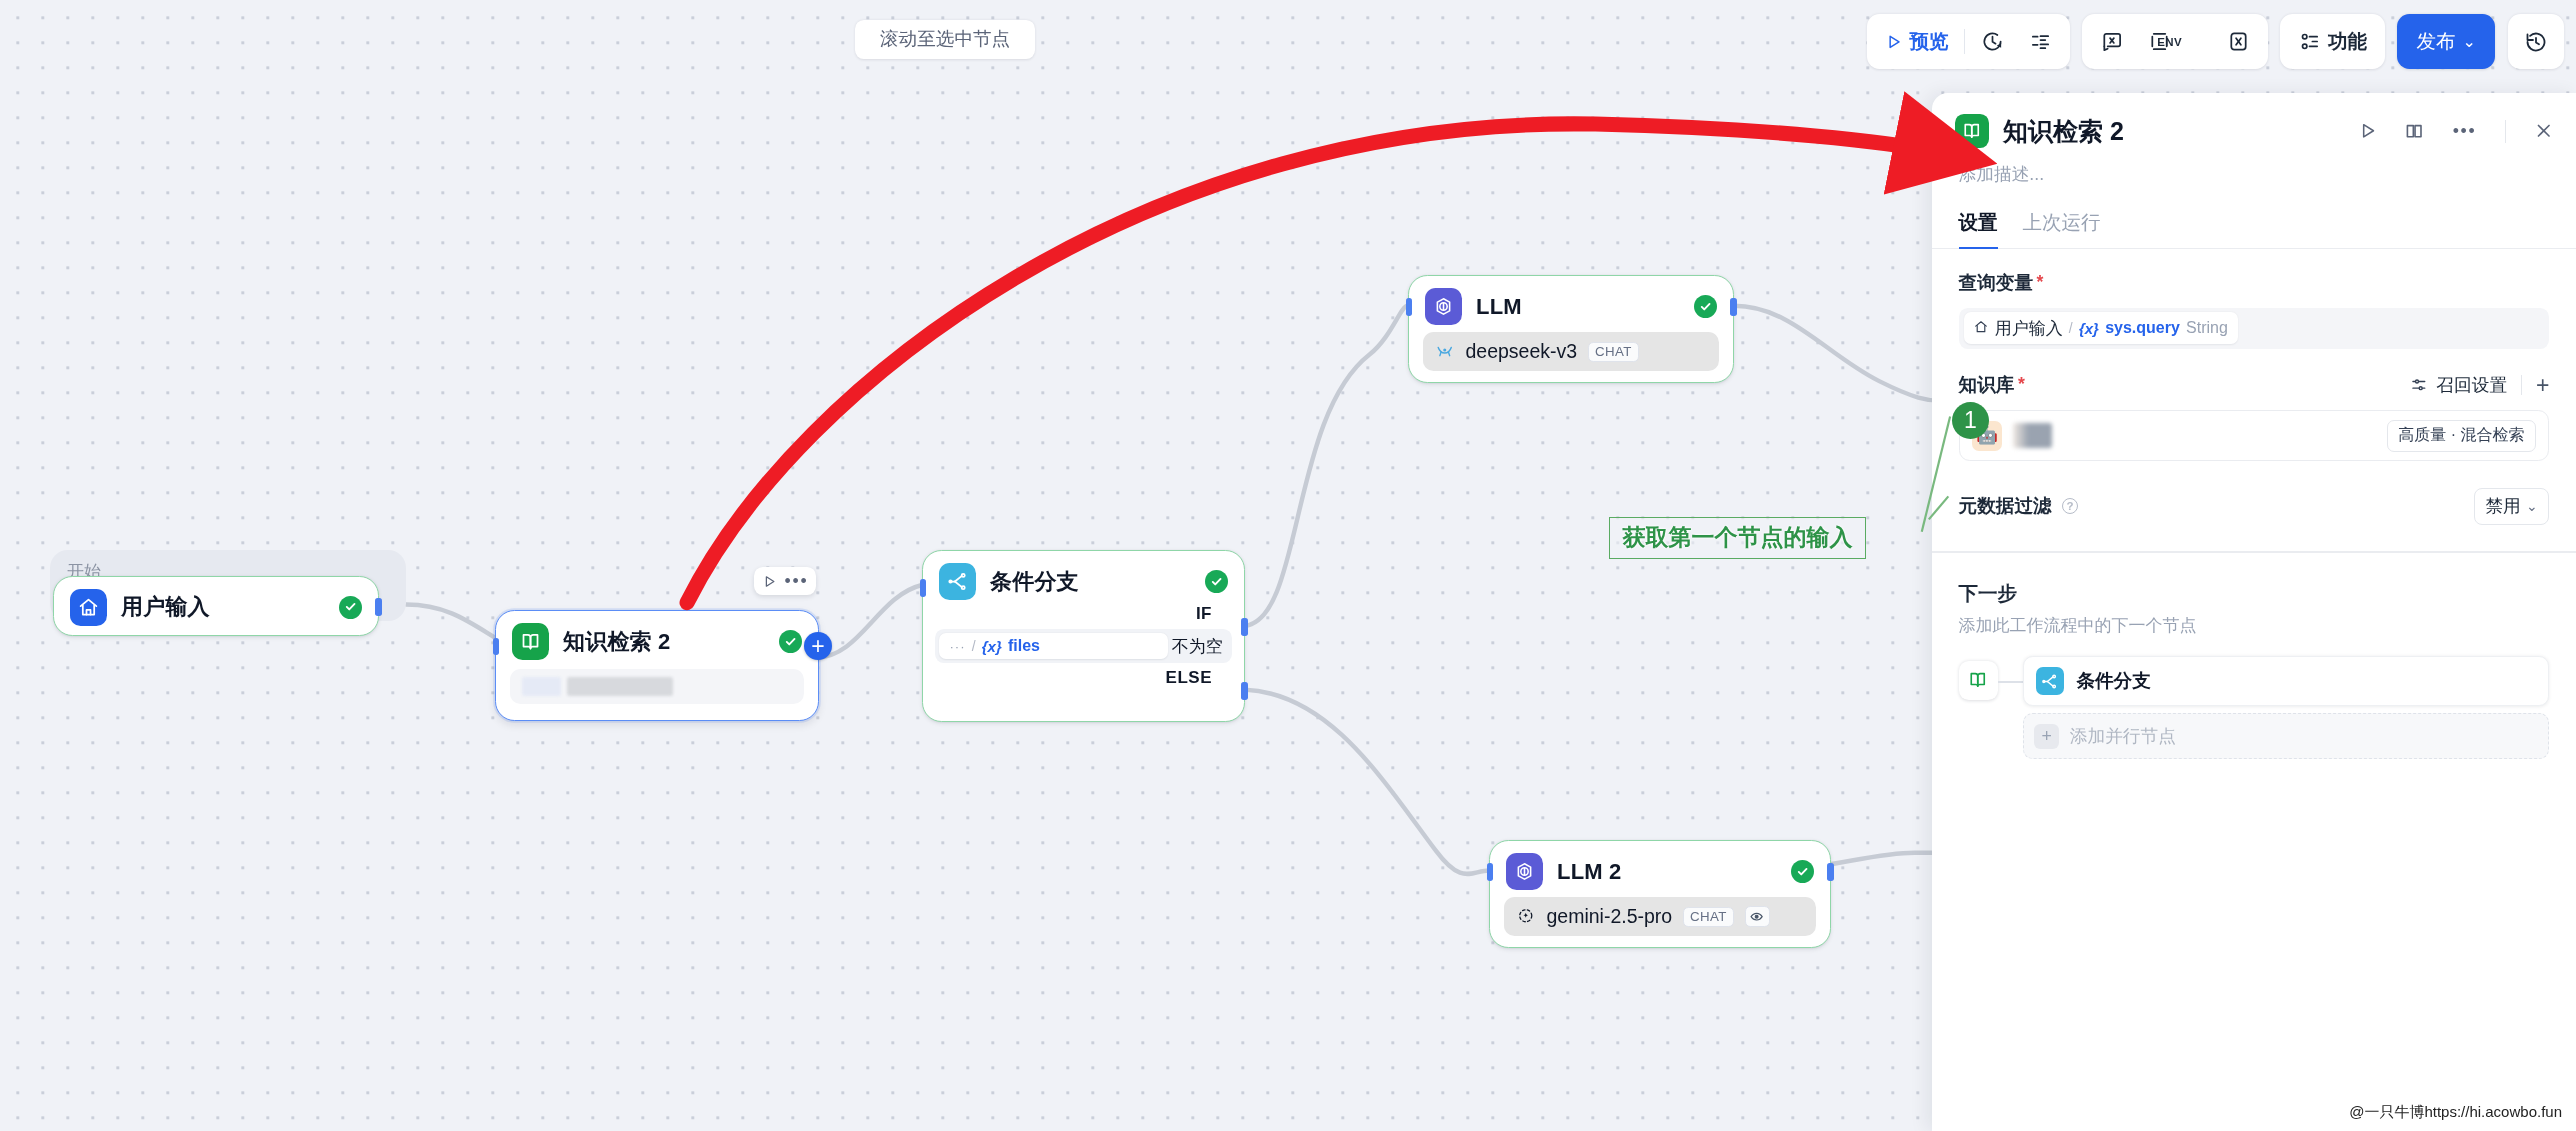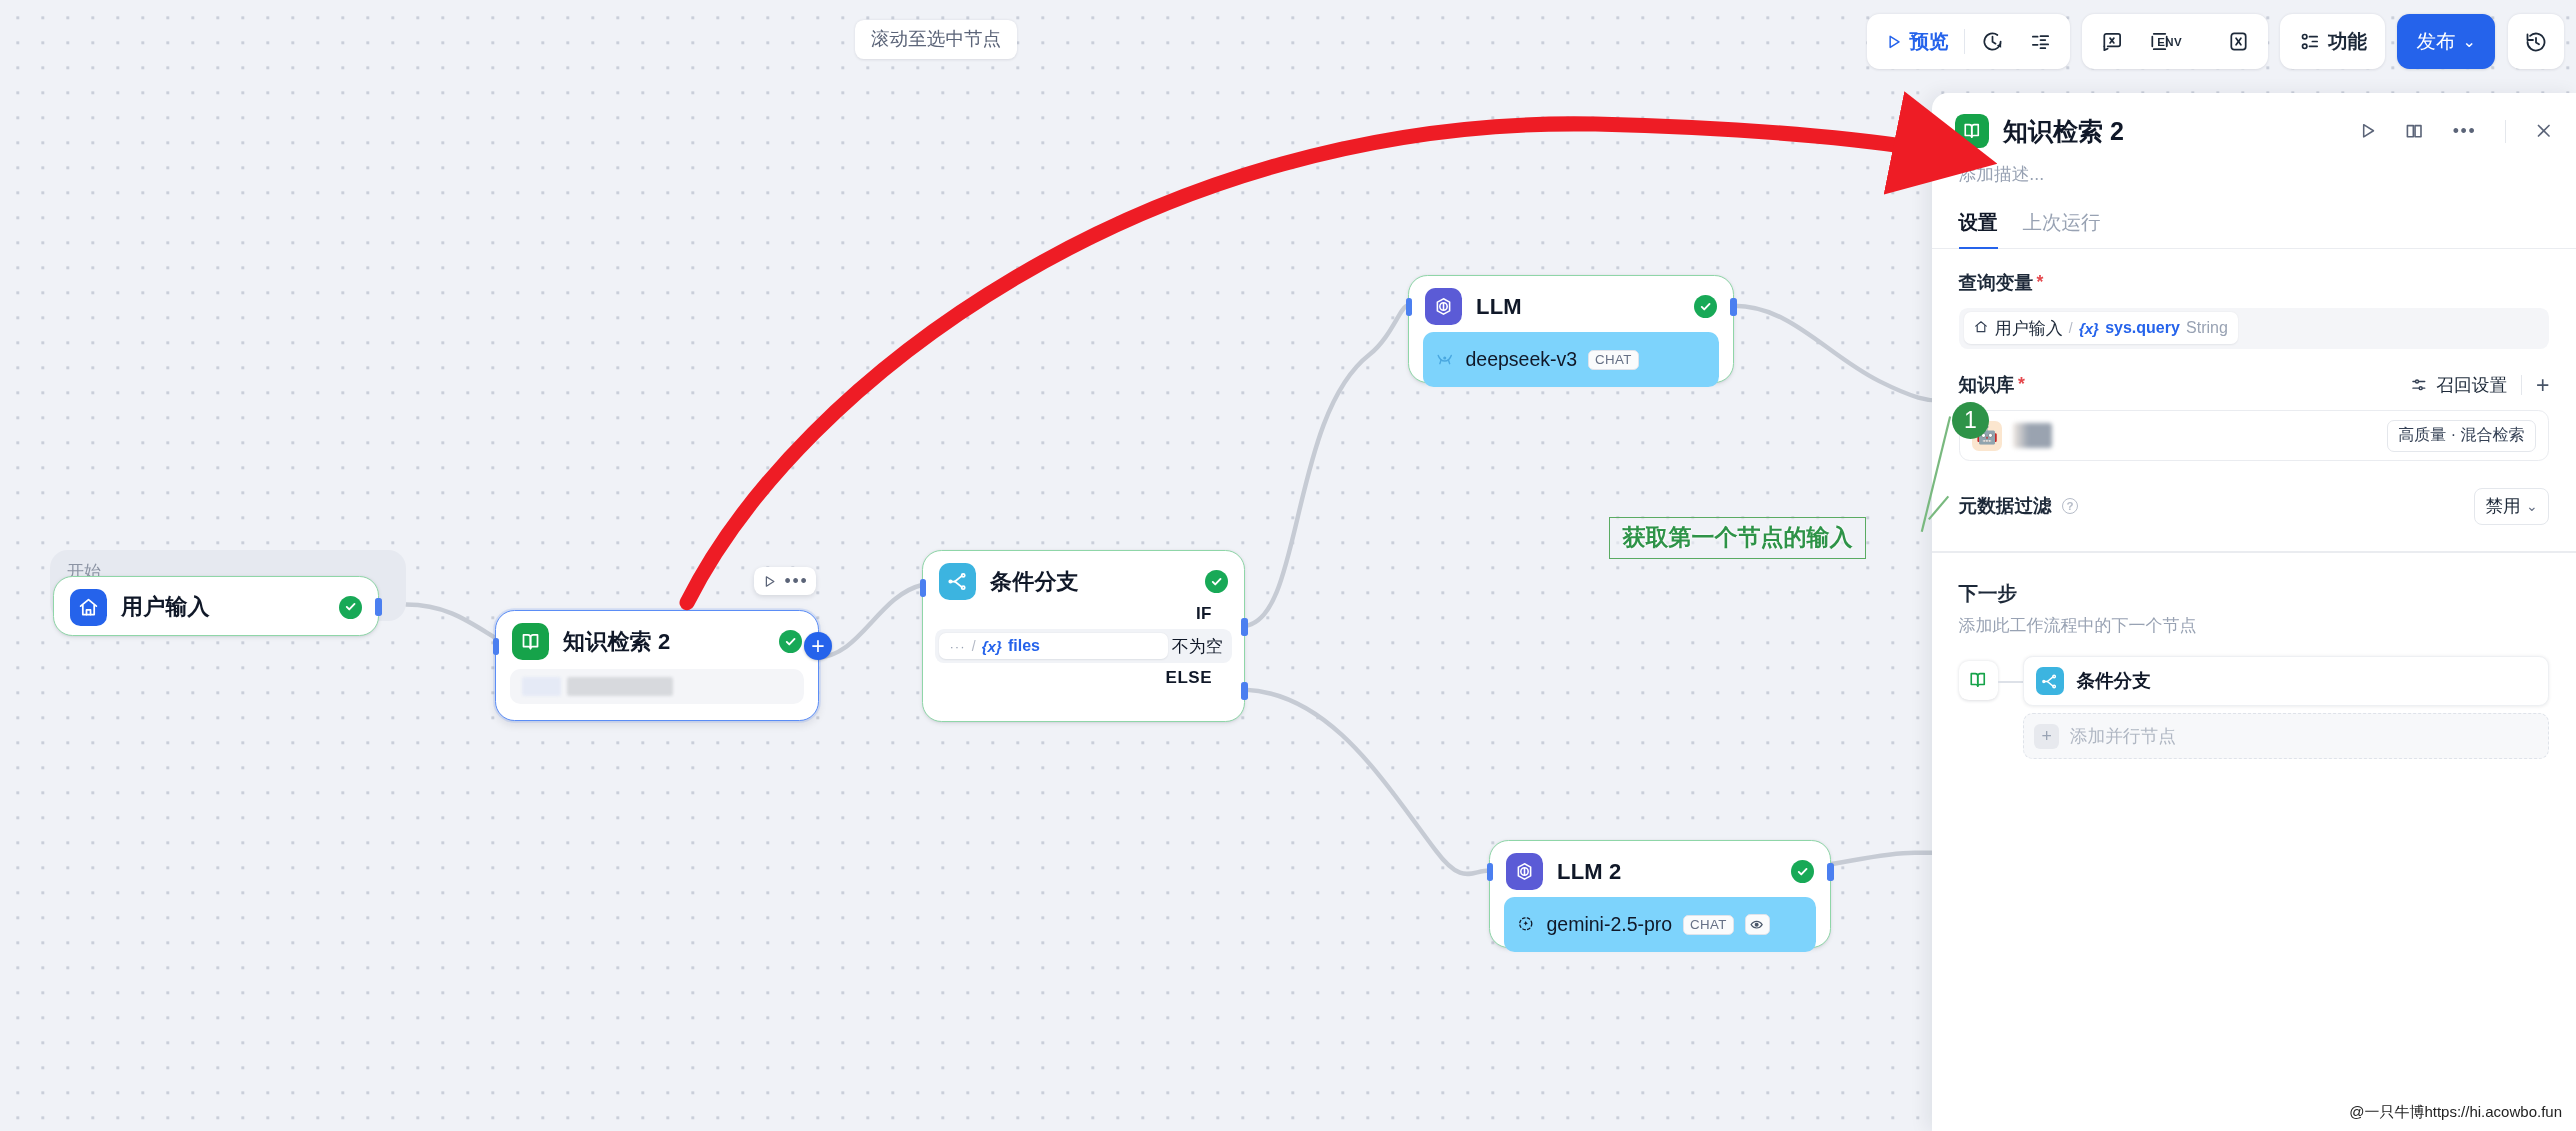--- a/index.html
+++ b/index.html
@@ -31,23 +31,23 @@
   .node.ok { border: 1.3px solid #8fd6a8; }
   .node.sel { border: 1.3px solid #5b8df6; box-shadow: 0 0 0 1.8px rgba(91,141,246,.18), 0 3.5px 8.9px rgba(16,24,40,.10); }
   .node-head { display: flex; align-items: center; gap: 14px; padding: 14px 16px 7px 16px; }
   .node-ico { width: 37px; height: 37px; border-radius: 10.6px; display:flex; align-items:center; justify-content:center; flex: 0 0 auto; }
   .node-title { font-size: 22px; font-weight: 700; color: #101828; letter-spacing: 0.2px; white-space: nowrap; }
   .node-spacer { flex: 1 1 auto; }
   .check { width: 23px; height: 23px; border-radius: 50%; background:#18a957; display:flex; align-items:center; justify-content:center; flex:0 0 auto; }
   .check svg { display:block; }
   .node-sub {
     margin: 3.5px 14px 14px 14px;
-    background: #7dd3fc;
+    background: #e5e5e5;
     border-radius: 10.6px;
-    height: 55px;
+    height: 39px;
     display: flex; align-items: center; gap: 10.6px;
     padding: 0 12.4px;
   }
   .model-name { font-size: 19.5px; color: #101828; font-weight: 400; white-space: nowrap; }
   .chat-tag {
     font-size: 13.3px; color: #667085; border: 0.9px solid #dfe3eb; border-radius: 5.3px;
     padding: 1.8px 6.2px; letter-spacing: 0.4px; background: #fafbfc;
   }
   .eye-tag { width: 25px; height: 21px; border:0.9px solid #dfe3eb; border-radius:5.3px; background:#fafbfc; display:flex; align-items:center; justify-content:center; }
 
@@ -91,21 +91,21 @@
   .varx { color:#2563eb; font-weight: 700; font-size: 15px; font-style: italic; }
   .varname { color:#2563eb; font-weight: 700; font-size: 16px; }
   .sep { color:#b3b9c6; font-size: 14px; }
   .dots-sm { color:#98a2b3; letter-spacing:0.9px; font-size: 13.3px; }
   .cond-op { font-size: 17px; color:#101828; font-weight: 400; white-space:nowrap; }
 
   
   #scroll-hint {
     position:absolute; left: 855px; top: 19.5px; height: 39px;
     background:#fff; border-radius: 8.9px; display:flex; align-items:center;
-    padding: 0 16px; font-size: 18.6px; color:#5b6478; font-weight: 500;
+    padding: 0 25px; font-size: 18.6px; color:#5b6478; font-weight: 500;
     box-shadow: 0 0.9px 2.7px rgba(16,24,40,.10);
   }
 
   
   #topbar { position:absolute; right: 12.4px; top: 14px; display:flex; align-items:center; gap: 12.4px; }
   .tgroup {
     background:#fff; border-radius: 12.4px; height: 55px; display:flex; align-items:center;
     box-shadow: 0 0.9px 2.7px rgba(16,24,40,.10); padding: 0 5.3px;
   }
   .tbtn { height: 44px; display:flex; align-items:center; gap:7px; padding: 0 12.4px; border-radius:8.9px; }

